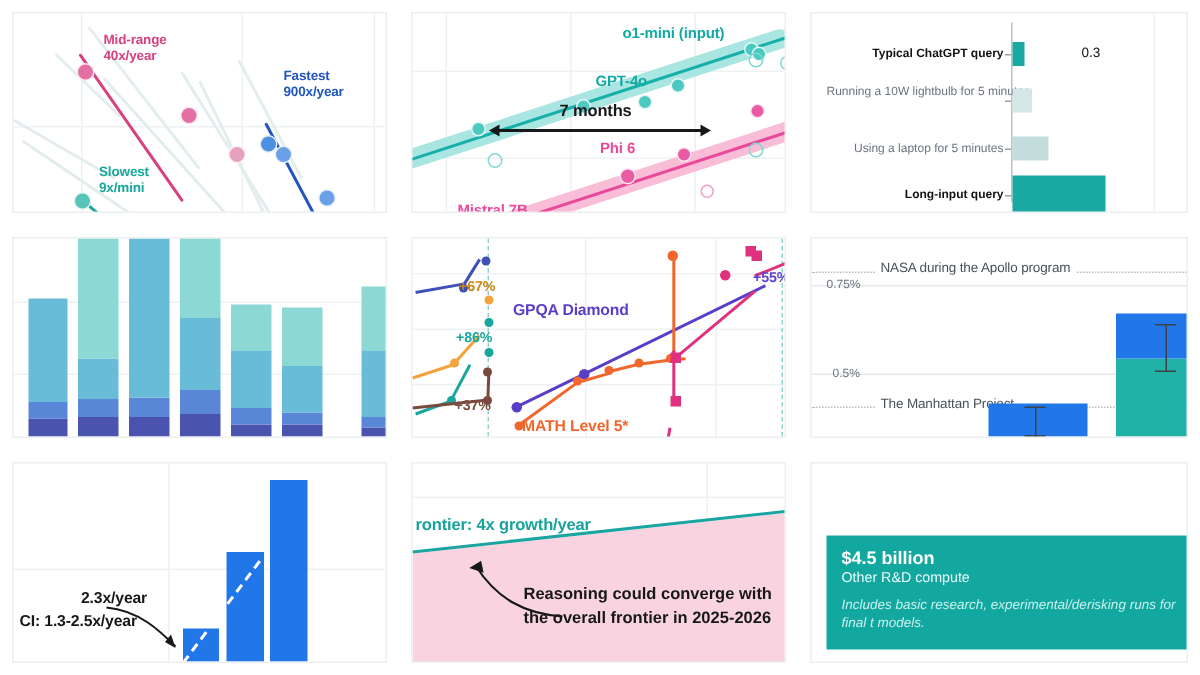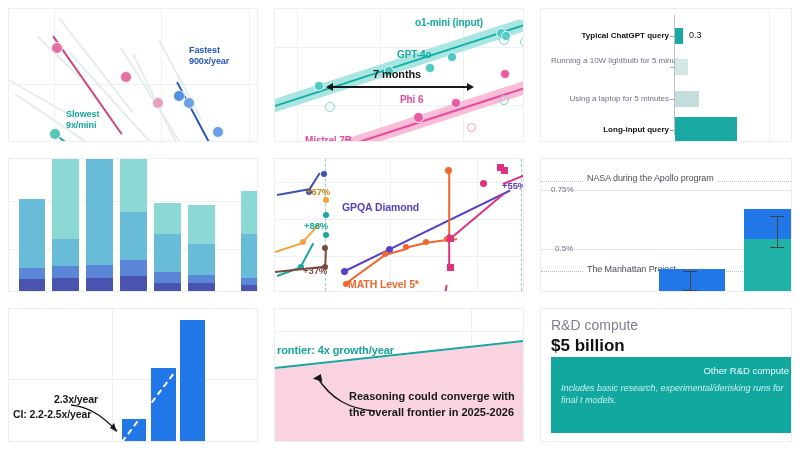--- a/index.html
+++ b/index.html
@@ -112,20 +112,21 @@
     line-height: 10px;
     text-align: right;
     color: #6b7280;
     white-space: nowrap;
   }
   .p3lab.bold { color: #111214; font-weight: 700; }
   .p3val {
     position: absolute;
     font-size: 9px;
     color: #111214;
+    margin-left: 32px;
   }
   .p3tick {
     position: absolute;
     width: 4px; height: 1px;
     background: #9aa3ab;
   }
   .p3axis {
     position: absolute;
     width: 1px;
     background: #b9c1c7;
@@ -230,21 +231,21 @@
     top: 48px;
     bottom: 8px;
     padding: 8px 10px;
     box-sizing: border-box;
     overflow: hidden;
   }
   .tb-amount {
     font-size: 12px; font-weight: 700; color: #ffffff; line-height: 15px;
   }
   .tb-sub {
-    font-size: 9.5px; color: #eafbfa; line-height: 12px; text-align: right;
+    font-size: 9.5px; color: #eafbfa; line-height: 12px;
   }
   .tb-note {
     font-size: 9px; font-style: italic; color: #c9f0ee;
     line-height: 12px; margin-top: 5px;
   }
 </style>
 </head>
 <body>
 
 <div class="grid">
@@ -270,20 +271,24 @@
       <div class="p1-line" style="left:44px; top:122px;width:52px;  transform:rotate(40deg); background:#17a79c;"></div>
 
       <div class="dot" style="left:42px;  top:33px;  width:12px; height:12px; background:#e36fa3;"></div>
       <div class="dot" style="left:111px; top:62px;  width:12px; height:12px; background:#e36fa3;"></div>
       <div class="dot" style="left:143px; top:88px;  width:12px; height:12px; background:#e8a0bf;"></div>
       <div class="dot" style="left:164px; top:81px;  width:12px; height:12px; background:#4f8fe0;"></div>
       <div class="dot" style="left:174px; top:88px;  width:12px; height:12px; background:#6b9fe8;"></div>
       <div class="dot" style="left:203px; top:117px; width:12px; height:12px; background:#6b9fe8;"></div>
       <div class="dot" style="left:40px;  top:119px; width:12px; height:12px; background:#58c4b8;"></div>
 
+      <div class="lbl two" style="left:60px; top:12px; color:#d6417f; width:70px;">
+        <span>Mid-range</span><br>
+        <span>40x/year</span>
+      </div>
       <div class="lbl two" style="left:180px; top:36px; color:#2255c4; width:72px;">
         <span>Fastest</span><br>
         <span>900x/year</span>
       </div>
       <div class="lbl two" style="left:57px; top:100px; color:#17a79c; width:60px;">
         <span>Slowest</span><br>
         <span>9x/mini</span>
       </div>
     </div>
   </div>
@@ -517,21 +522,21 @@
       <div class="gbar" style="left:171px; width:25px; height:121px;"></div>
 
       <div class="dashline" style="left:113px; top:132px; width:85px; transform:rotate(-53deg);"></div>
 
       <svg style="position:absolute; left:60px; top:92px; width:66px; height:36px;">
         <path d="M2,4 C24,6 38,20 48,30" stroke="#17181a" stroke-width="1.4" fill="none"></path>
         <polygon points="48,31 41,27 45,22" fill="#17181a"></polygon>
       </svg>
 
       <div class="lbl" style="left:45px; top:85px; color:#17181a; font-size:10.5px;">2.3x/year</div>
-      <div class="lbl" style="left:4px; top:100px; color:#17181a; font-size:10.5px;">CI: 2.2-2.5x/year</div>
+      <div class="lbl" style="left:4px; top:100px; color:#17181a; font-size:10.5px;">CI: 1.3-2.5x/year</div>
 
     </div>
   </div>
 
   <div class="panel">
     <div class="canvas">
       <div class="gl-h" style="top:22px;"></div>
       <div class="gl-h" style="top:70px;"></div>
       <div class="gl-h" style="top:114px;"></div>
       <div class="gl-v" style="left:196px;"></div>
@@ -547,24 +552,21 @@
       </svg>
 
       <div class="lbl" style="left:2px; top:36px; color:#17a39c; font-size:11px;">rontier: 4x growth/year</div>
       <div class="p8-note" style="left:74px; top:80px;">Reasoning could converge with</div>
       <div class="p8-note" style="left:74px; top:96px;">the overall frontier in 2025-2026</div>
     </div>
   </div>
 
   <div class="panel">
     <div class="canvas" style="overflow:hidden;">
-      <div style="position:absolute; left:10px; top:8px;">
-        <div class="card-title">R&amp;D compute</div>
-        <div class="card-big">$5 billion</div>
-      </div>
       <div class="teal-block">
+        <div class="tb-amount">$4.5 billion</div>
         <div class="tb-sub">Other R&amp;D compute</div>
         <div class="tb-note">Includes basic research, experimental/derisking runs for final t models.</div>
       </div>
     </div>
   </div>
 
 </div>
 
 </body></html>

